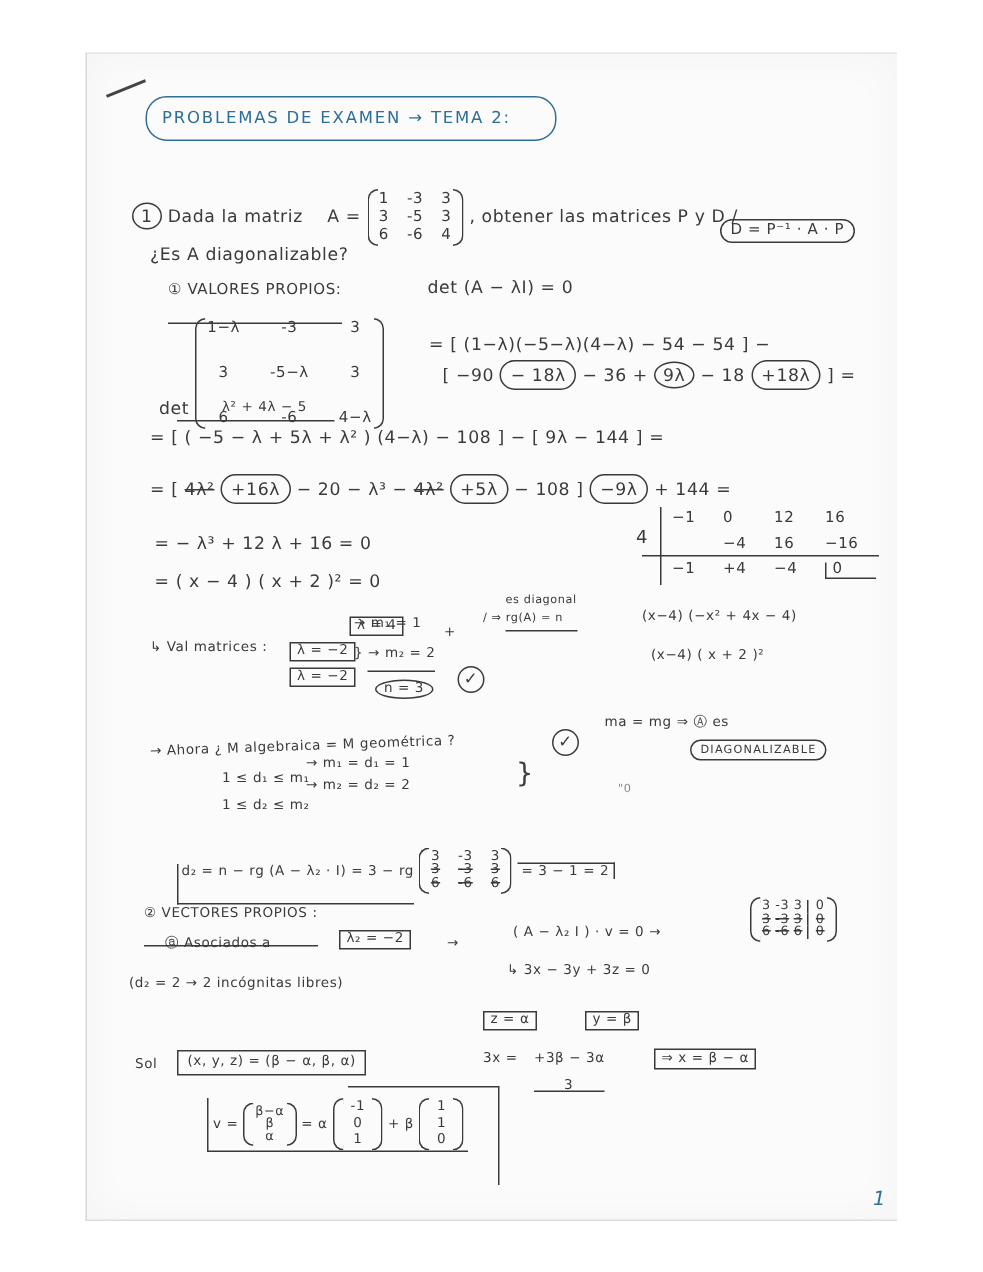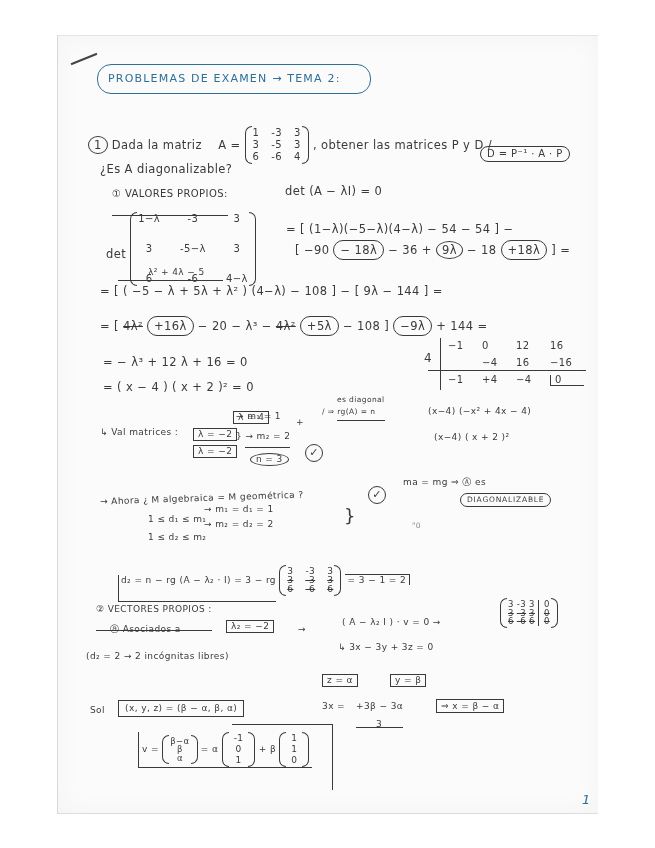--- a/index.html
+++ b/index.html
@@ -59,21 +59,21 @@
   </span>
   <span>, obtener las matrices P y D /</span>
 </div>
 <div class="ink oval" style="left:480px;top:146px;font-size:10px;">D = P⁻¹ · A · P</div>
 <div class="ink" style="left:100px;top:164px;">¿Es A diagonalizable?</div>
 
 <div class="ink underline" style="left:112px;top:189px;font-size:10px;">① VALORES PROPIOS:</div>
 <div class="ink" style="left:285px;top:186px;">det (A − λI) = 0</div>
 
 <div class="ink" style="left:106px;top:214px;">
-  <span style="position:relative;top:5px;">det</span>
+  <span style="position:relative;top:24px;">det</span>
   <span class="matrix" style="grid-template-columns:repeat(3,auto);column-gap:20px;row-gap:4px;gap:20px;">
     <span>1−λ</span>
       <span>-3</span>
       <span>3</span>
     <span>3</span>
       <span>-5−λ</span>
       <span>3</span>
     <span>6</span>
       <span>-6</span>
       <span>4−λ</span>

